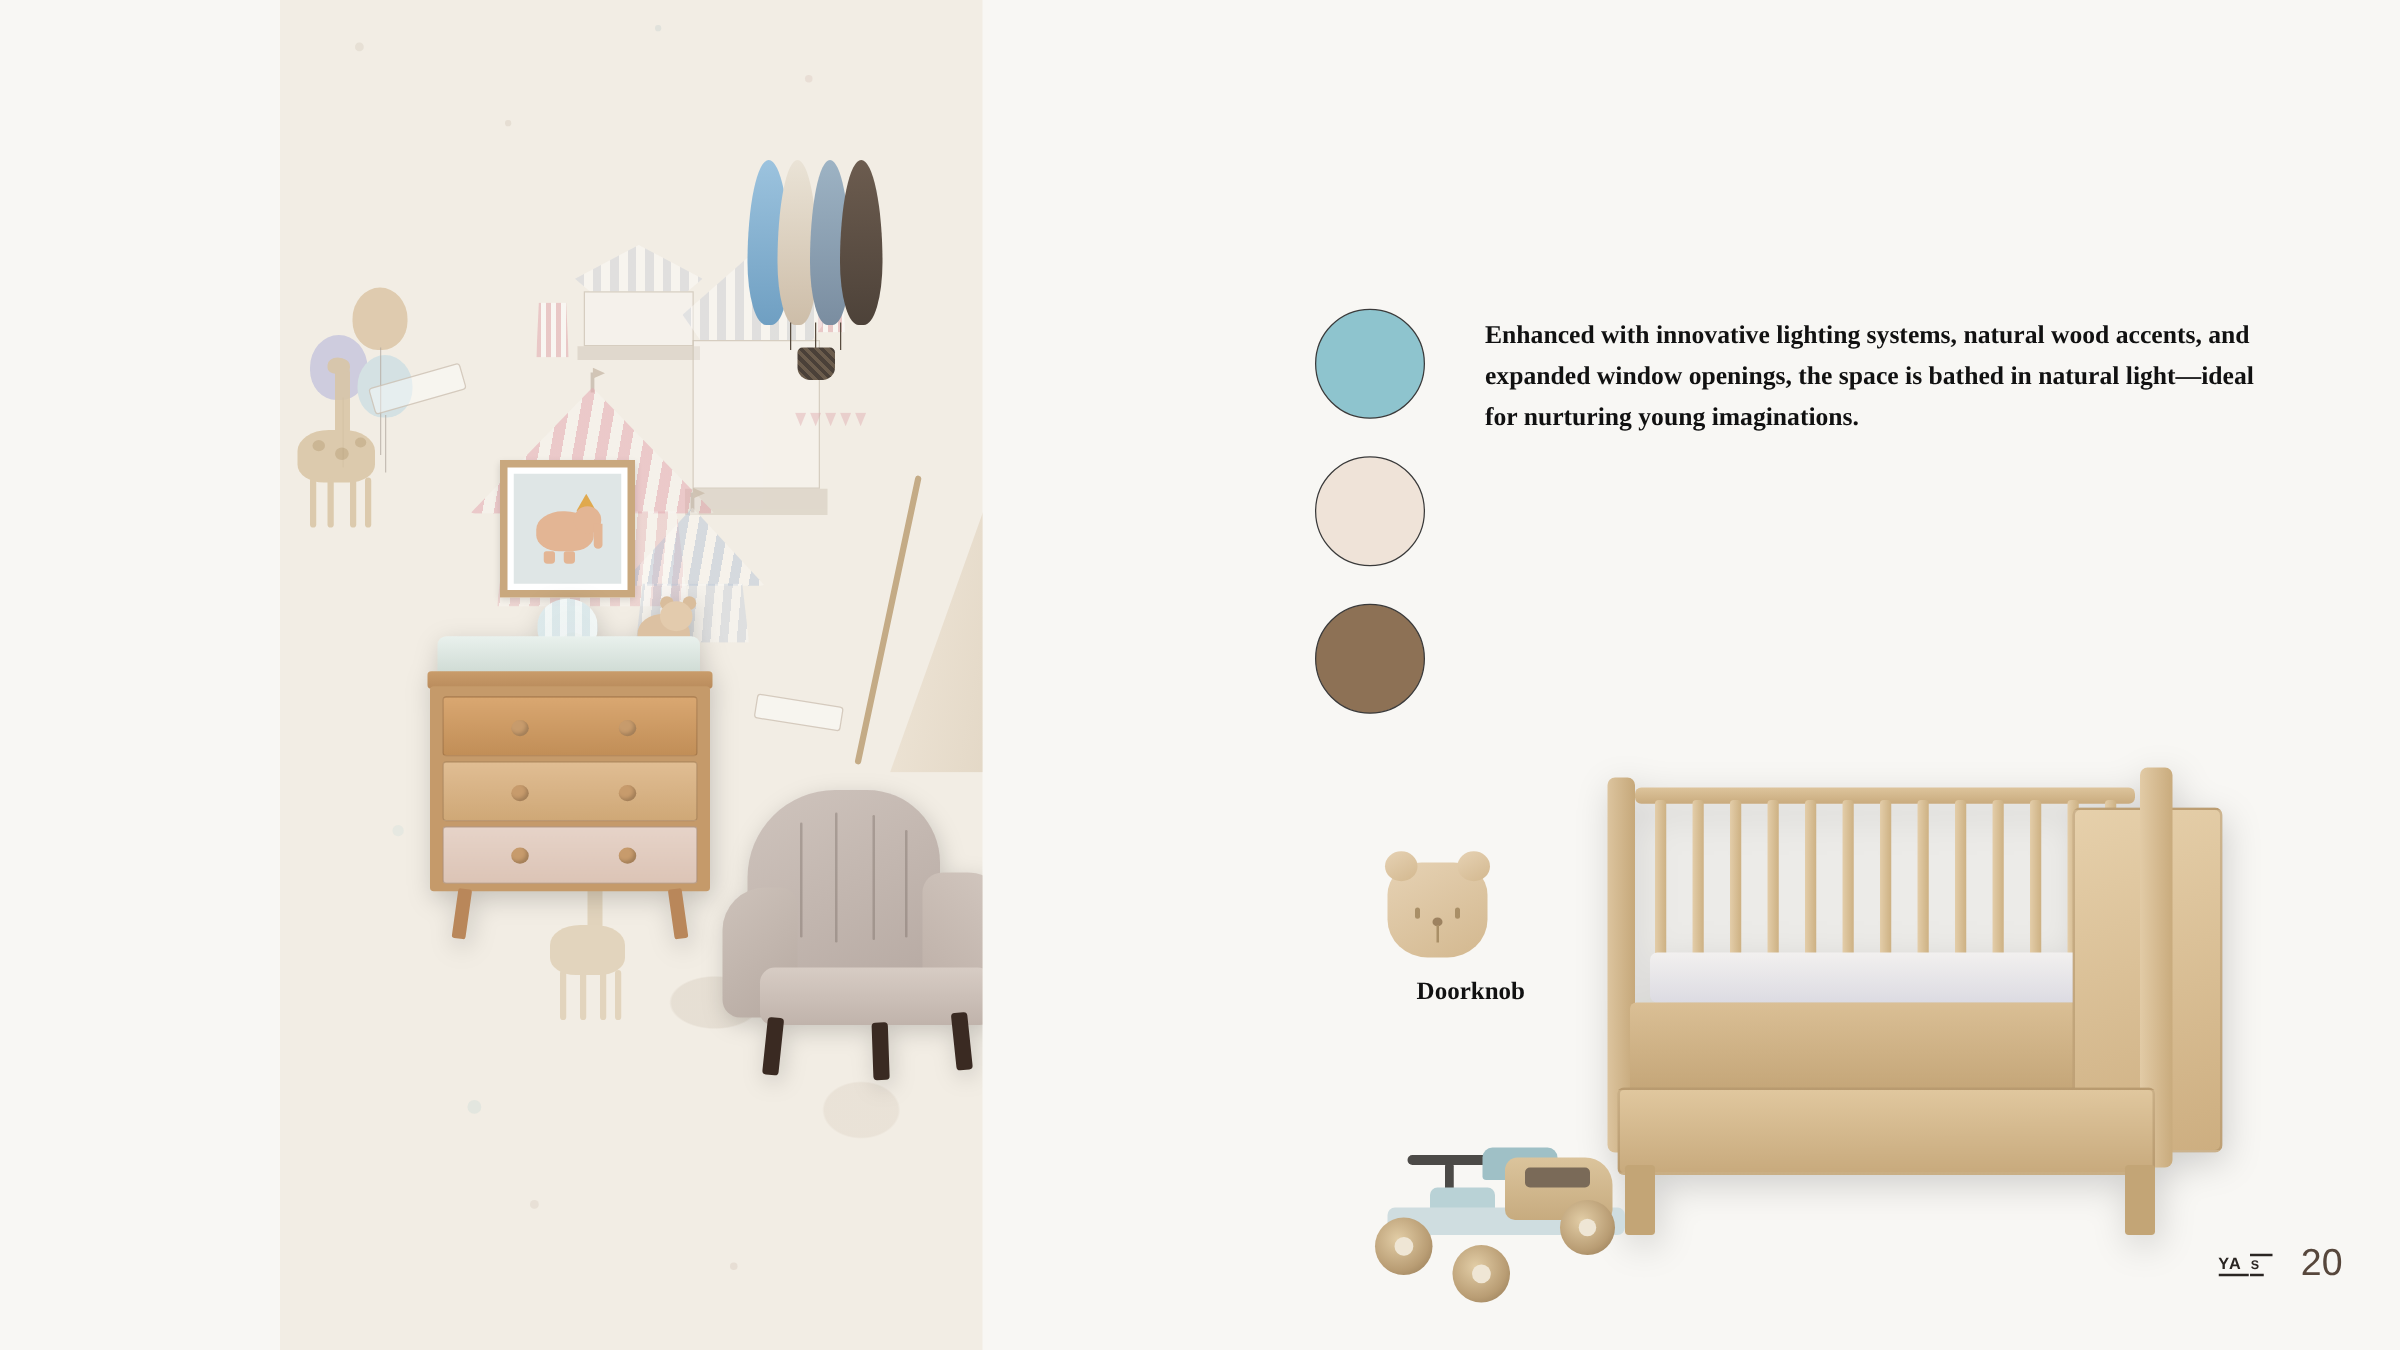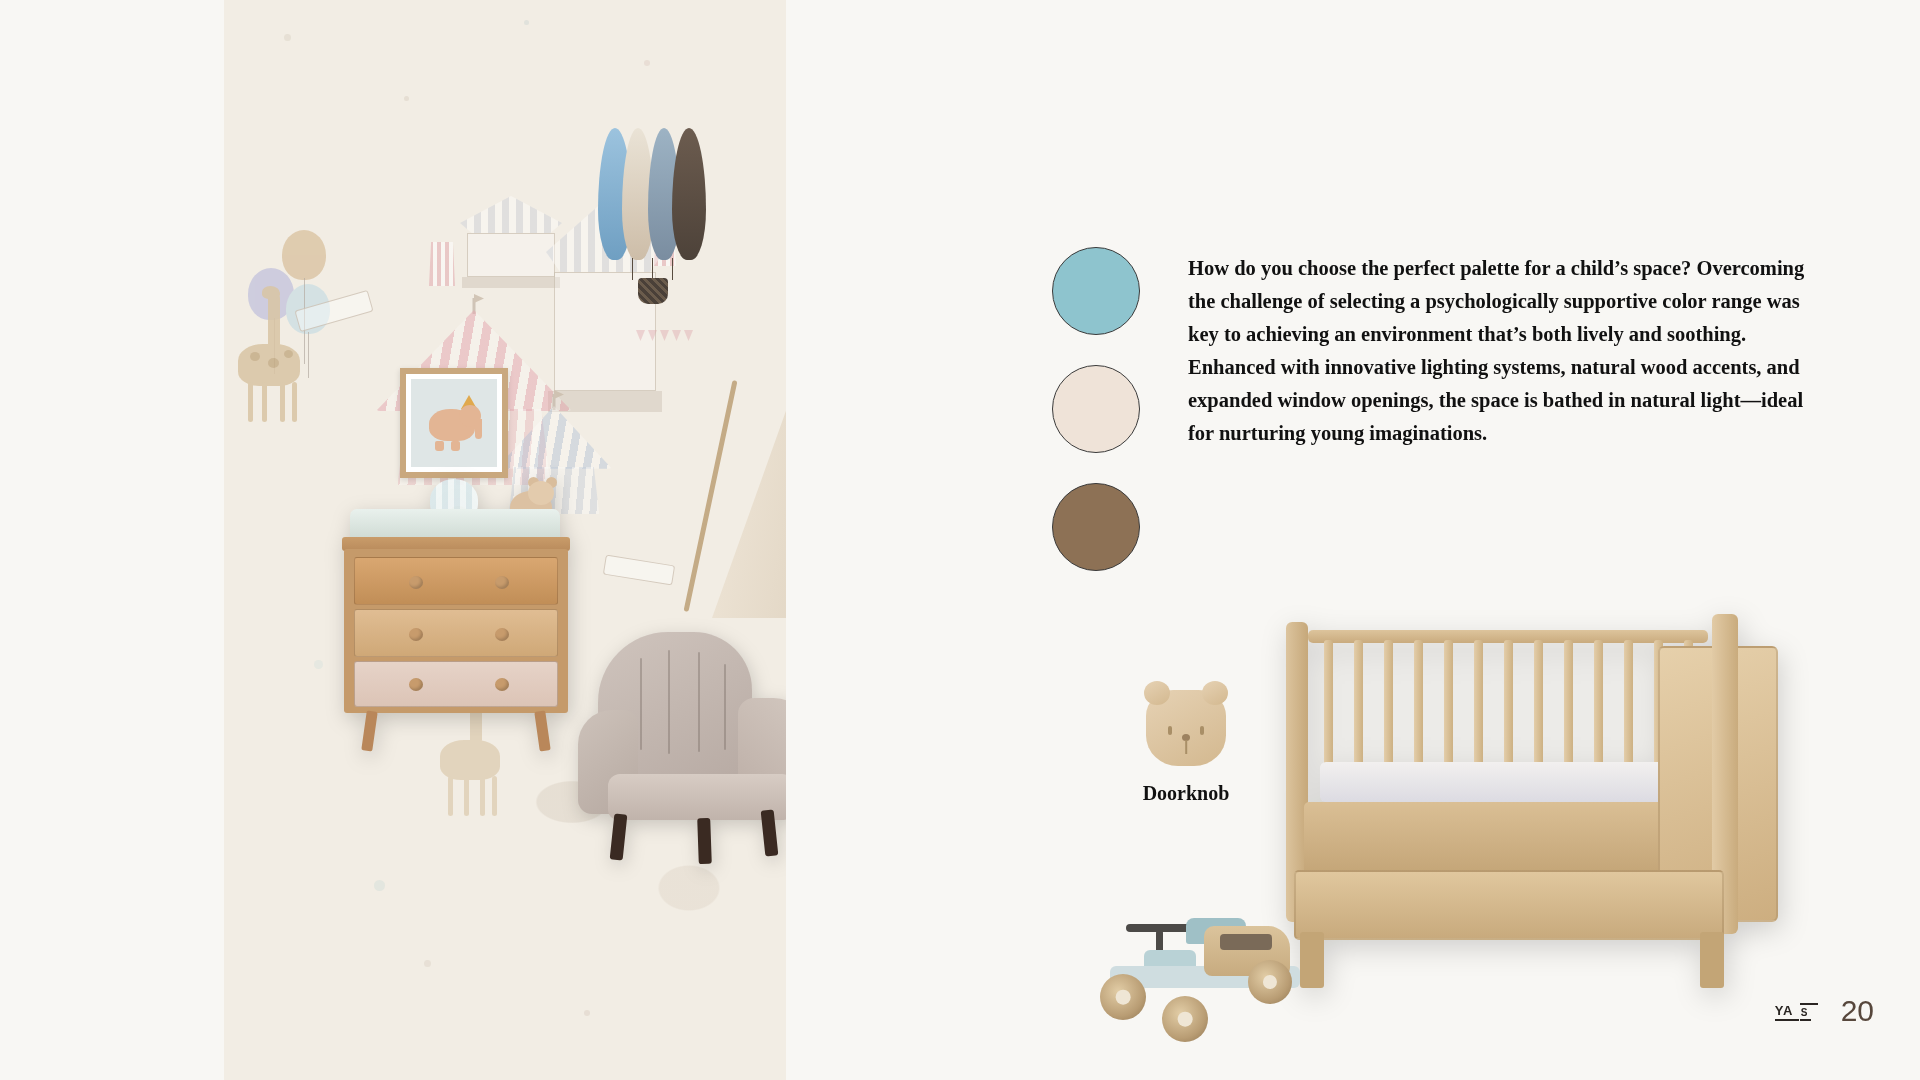--- a/index.html
+++ b/index.html
@@ -187,21 +187,21 @@
   .swatch { width:88px; height:88px; border-radius:50%; border:1px solid #3a3a3a; margin-bottom:30px; }
 
   .copy { position:absolute; left:1188px; top:252px; width:640px; }
   .para {
     font-size:20.5px; line-height:33px; font-weight:700; color:#111;
     font-family:"Liberation Serif", serif;
   }
   .para + .para { }
 
   
-  .doorknob-group { position:absolute; left:1116px; top:690px; width:140px; text-align:center; }
+  .doorknob-group { position:absolute; left:1080px; top:690px; width:140px; text-align:right; }
   .bear {
     position:relative; width:80px; height:76px; margin:0 auto;
     background:linear-gradient(150deg,#e6d2b4,#d3b88f);
     border-radius:34% 34% 40% 40%;
   }
   .bear .earB { position:absolute; top:-9px; width:26px; height:24px; background:linear-gradient(150deg,#e6d2b4,#d3b88f); border-radius:50%; }
   .bear .earB.l { left:-2px; } .bear .earB.r { right:-2px; }
   .bear .eye { position:absolute; top:36px; width:4px; height:9px; background:#a98f67; border-radius:2px; }
   .bear .eye.l { left:22px; } .bear .eye.r { right:22px; }
   .bear .nose { position:absolute; left:50%; top:44px; transform:translateX(-50%); width:8px; height:7px; background:#9d8260; border-radius:50%; }
@@ -455,21 +455,20 @@
   </div>
 
 
   <div class="swatches">
     <div class="swatch" style="background:#8EC4CE;"></div>
     <div class="swatch" style="background:#EFE3D8;"></div>
     <div class="swatch" style="background:#8D7155;"></div>
   </div>
 
   <div class="copy">
-    <p class="para">How do you choose the perfect palette for a child’s space? Overcoming the challenge of selecting a psychologically supportive color range was key to achieving an environment that’s both lively and soothing.</p>
     <p class="para"> Enhanced with innovative lighting systems, natural wood accents, and expanded window openings, the space is bathed in natural light—ideal for nurturing young imaginations.</p>
   </div>
 
   <div class="doorknob-group">
     <div class="bear">
       <div class="earB l"></div>
         <div class="earB r"></div>
       <div class="eye l"></div>
         <div class="eye r"></div>
       <div class="nose"></div>

